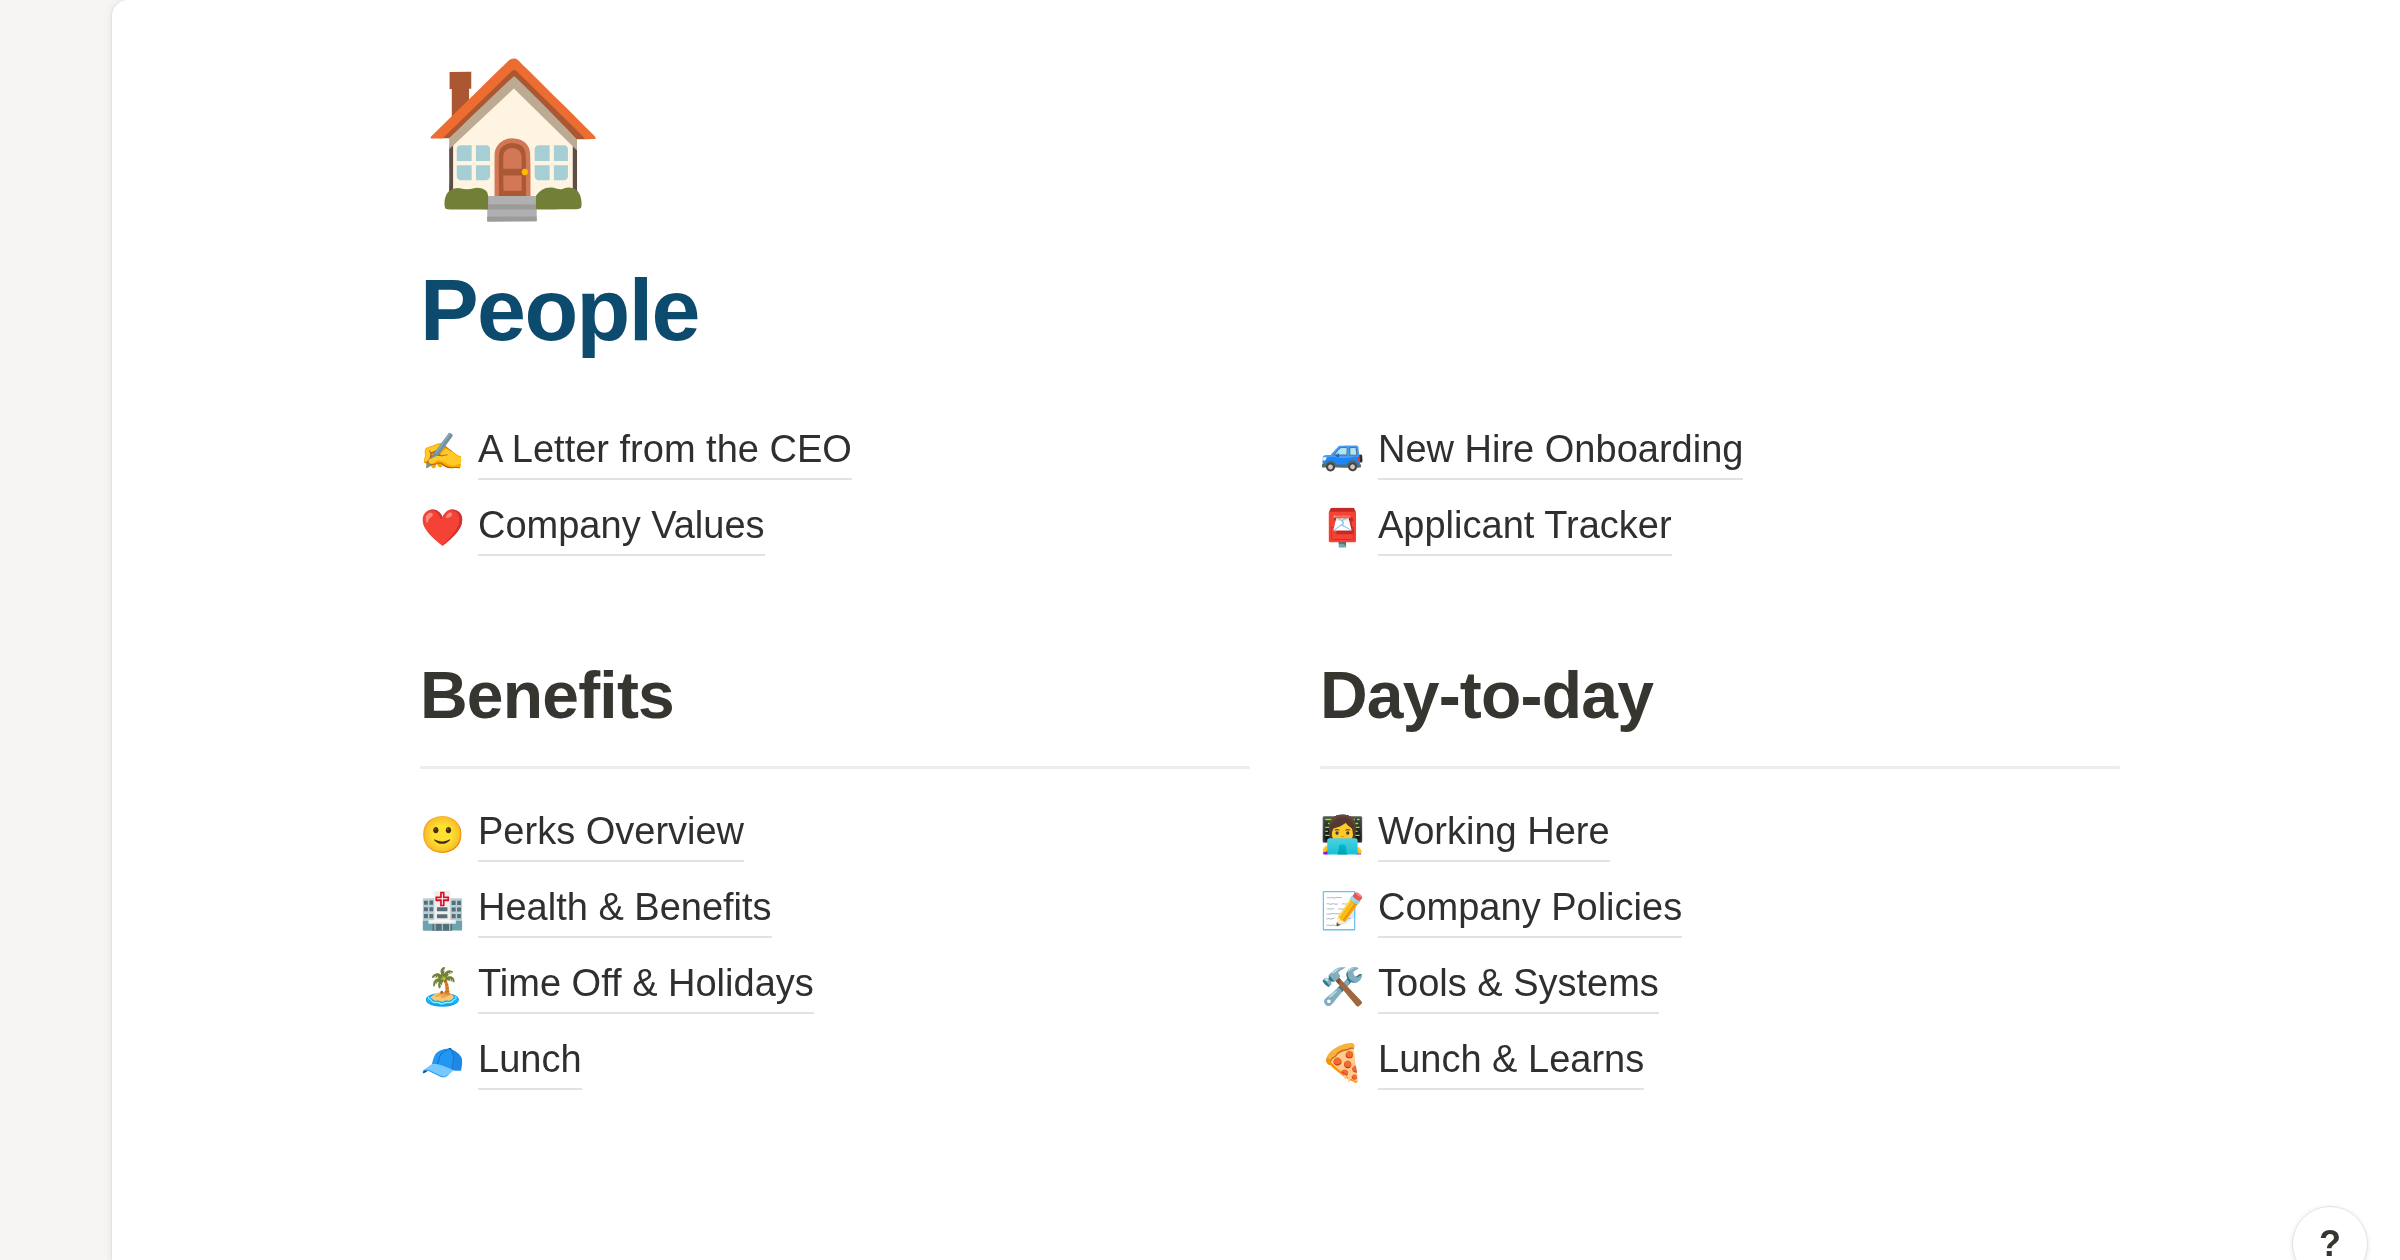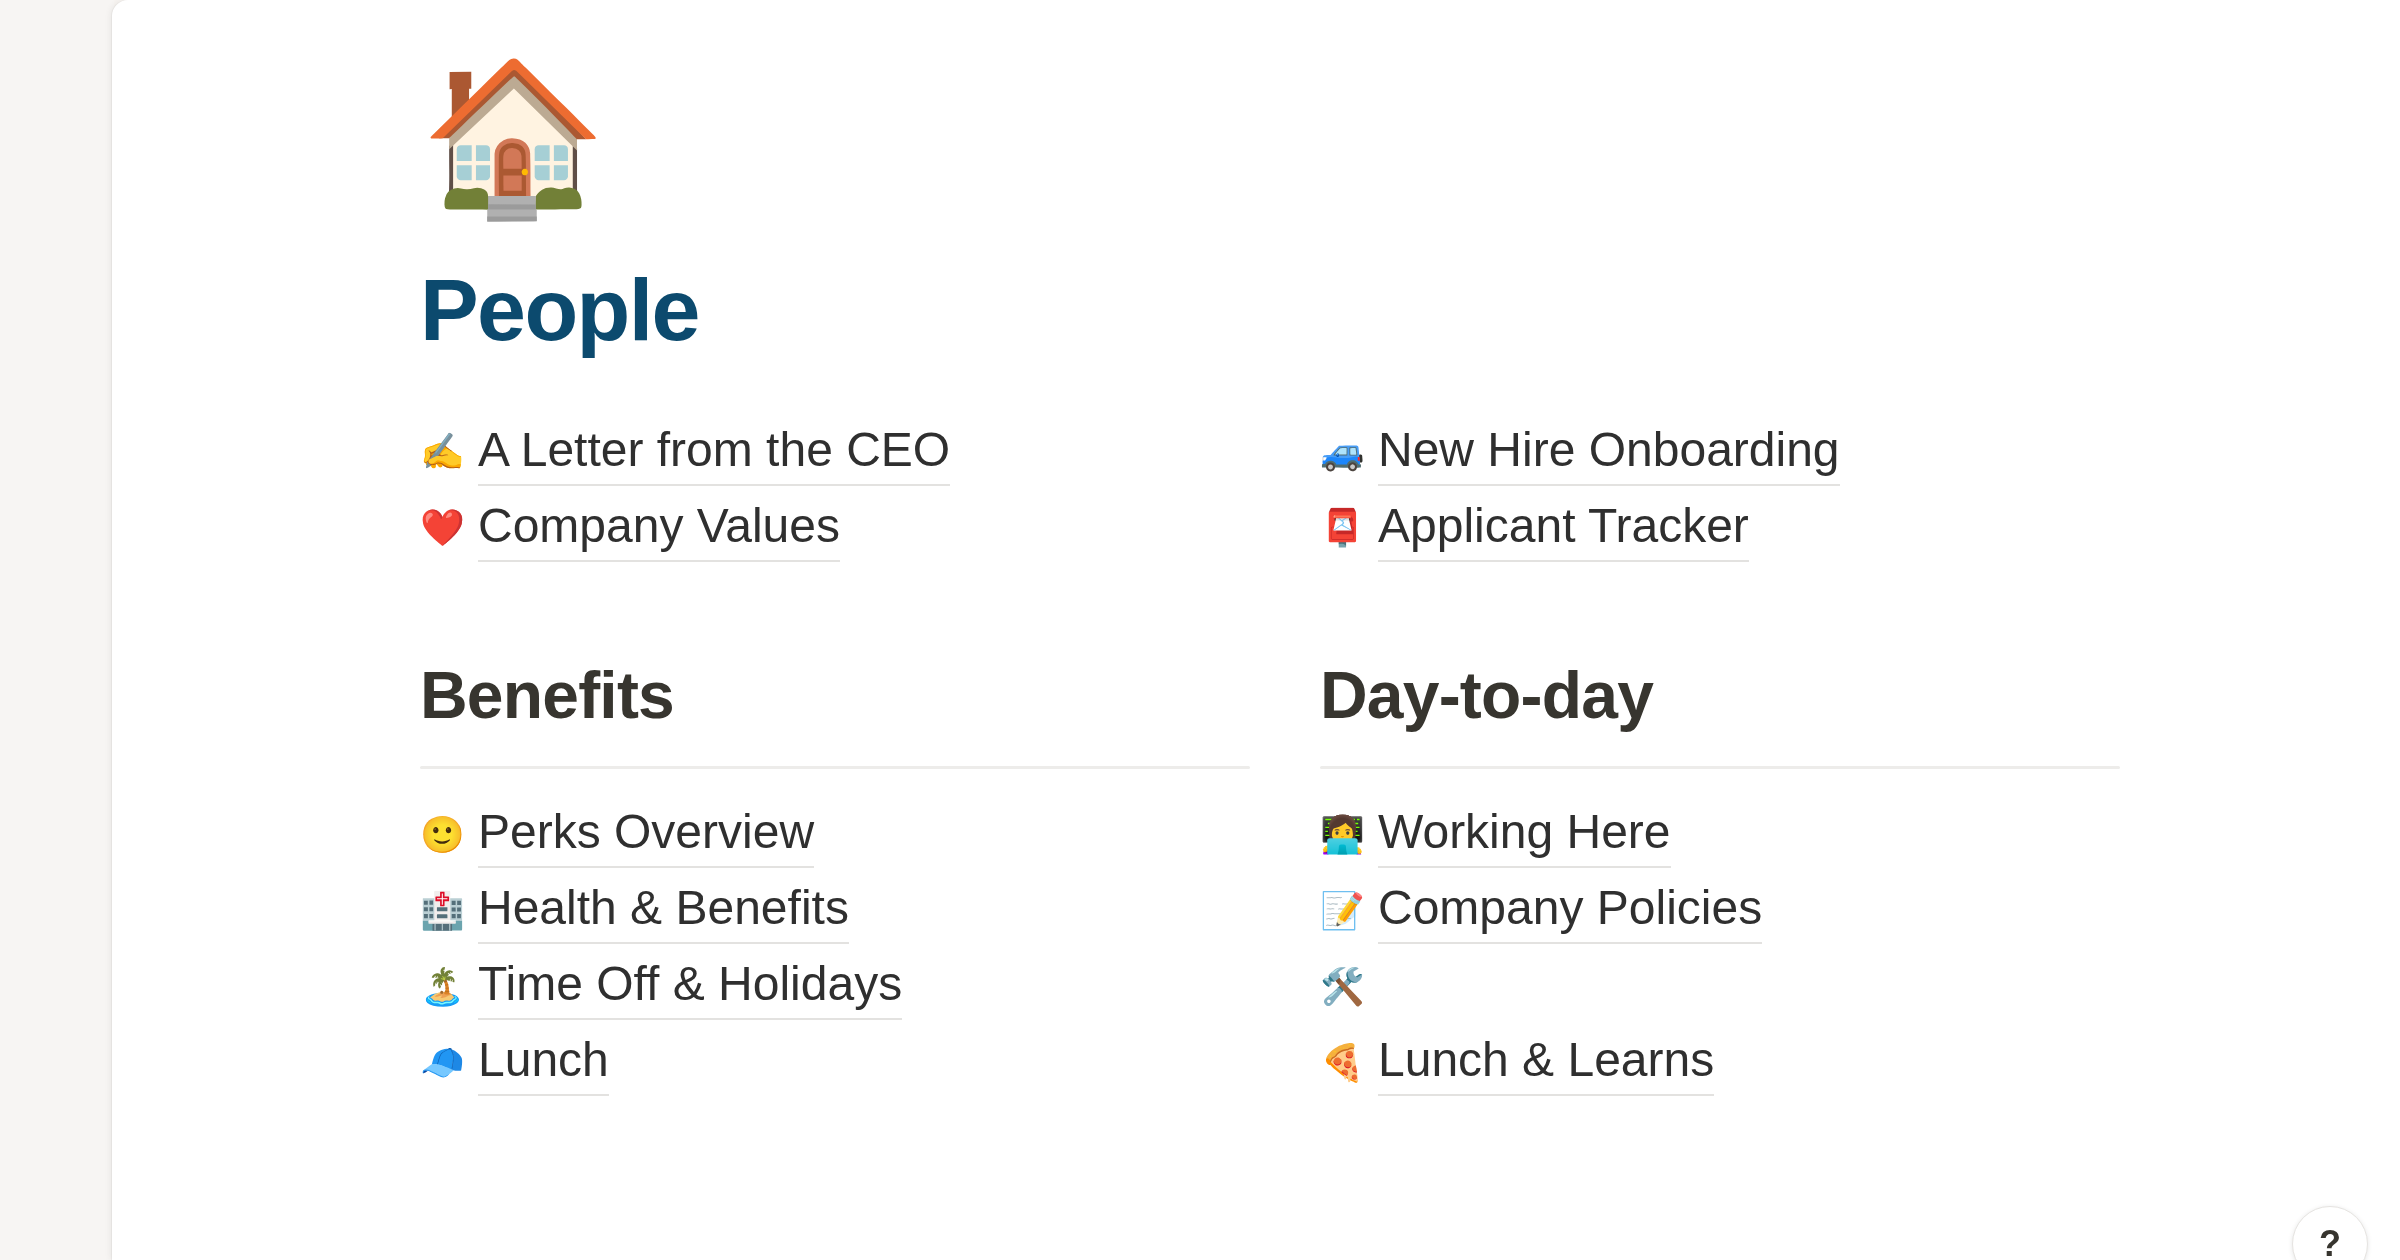--- a/index.html
+++ b/index.html
@@ -99,21 +99,21 @@
     flex:0 0 auto;
     width:58px;
     font-size:36px;
     line-height:1;
     font-family:"DejaVu Sans", sans-serif;
     user-select:none;
     display:flex;
     align-items:center;
   }
   .link-text {
-    font-size:48px;
+    font-size:38px;
     line-height:1.3;
     color:#2f2f2f;
     border-bottom:2px solid #e3e2e0;
     padding-bottom:3px;
     cursor:pointer;
     white-space:nowrap;
   }
 
   
   .section { margin-top:90px; }
@@ -246,20 +246,21 @@
                 <span class="link-text">Working Here</span>
               </div>
 
               <div class="link-row">
                 <span class="link-emoji">📝</span>
                 <span class="link-text">Company Policies</span>
               </div>
 
               <div class="link-row">
                 <span class="link-emoji">🛠️</span>
+                <span class="link-text">Tools &amp; Systems</span>
               </div>
 
               <div class="link-row">
                 <span class="link-emoji">🍕</span>
                 <span class="link-text">Lunch &amp; Learns</span>
               </div>
 
             </div>
           </div>
 

